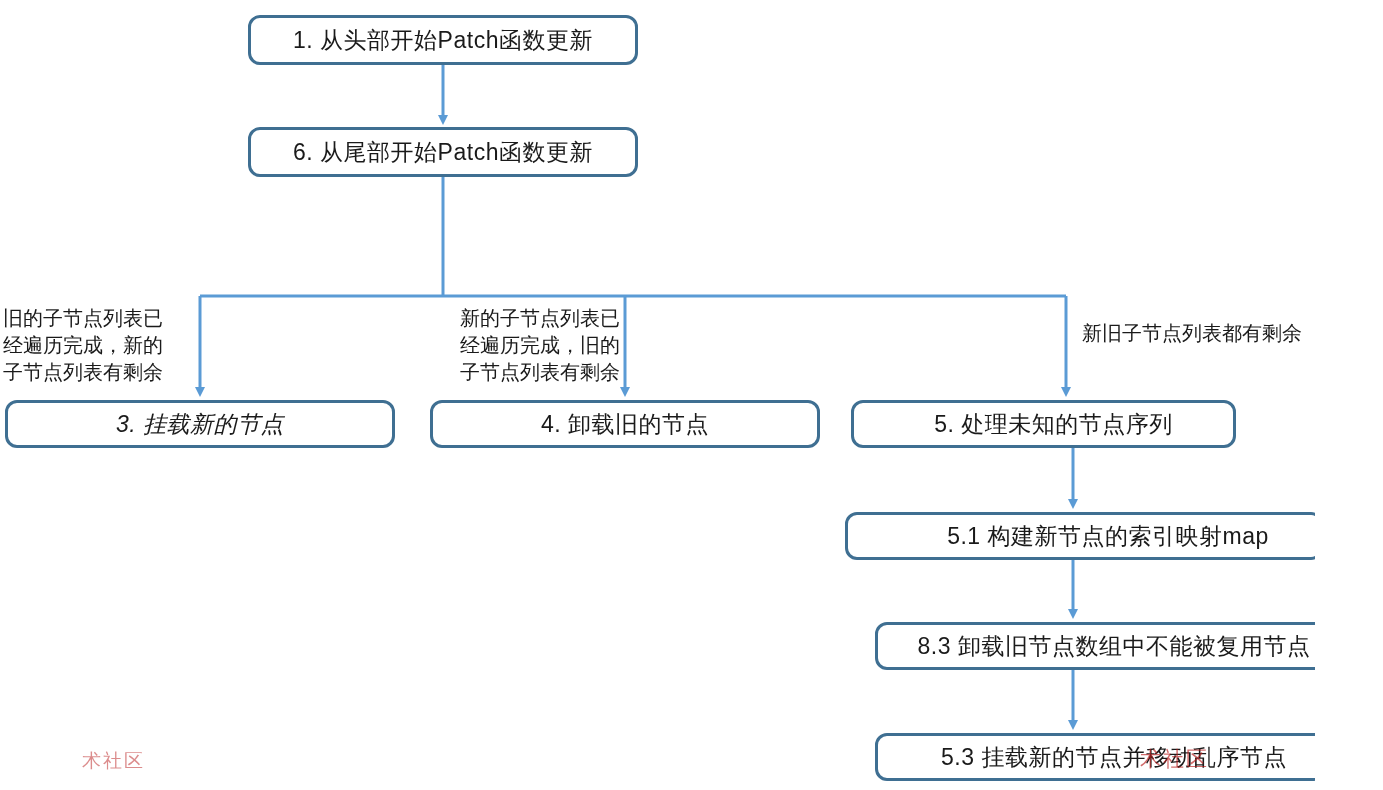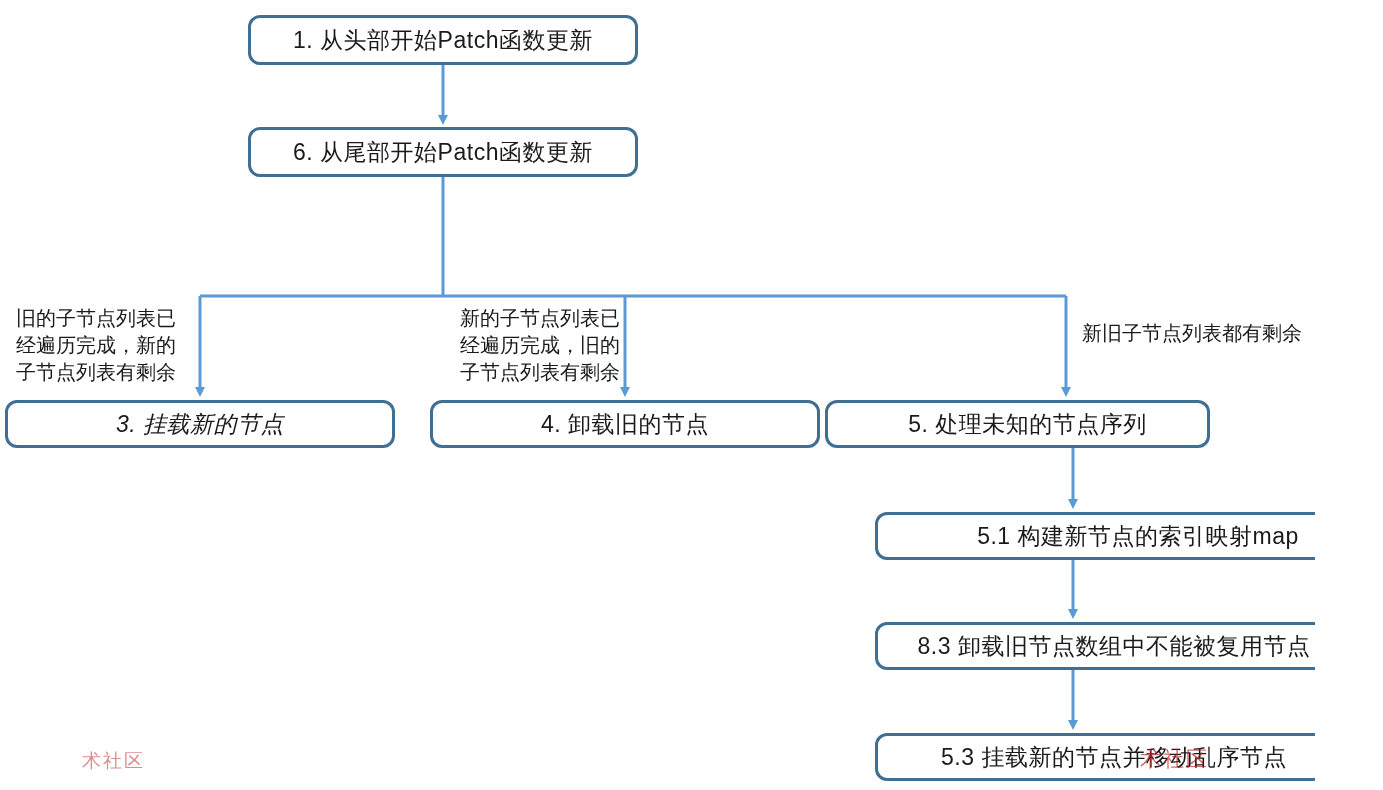--- a/index.html
+++ b/index.html
@@ -33,22 +33,22 @@
     letter-spacing: 0.5px;
     white-space: nowrap;
     z-index: 3;
   }
   .node span { display: inline-block; line-height: 1; }
 
   #node1 { left: 248px;  top: 15px;  width: 390px; height: 50px; }
   #node2 { left: 248px;  top: 127px; width: 390px; height: 50px; }
   #node3 { left: 5px;    top: 400px; width: 390px; height: 48px; font-style: italic; }
   #node4 { left: 430px;  top: 400px; width: 390px; height: 48px; }
-  #node5 { left: 825px;  top: 400px; width: 385px; height: 48px; padding-left: 20px; }
-  #node51 { left: 875px; top: 512px; width: 478px; height: 48px; padding-left: 48px; }
+  #node5 { left: 851px;  top: 400px; width: 385px; height: 48px; padding-left: 20px; }
+  #node51 { left: 845px; top: 512px; width: 478px; height: 48px; padding-left: 48px; }
   #node52 { left: 875px; top: 622px; width: 478px; height: 48px; }
   #node53 { left: 875px; top: 733px; width: 478px; height: 48px; }
 
   
   .conn-svg {
     position: absolute;
     left: 0;
     top: 0;
     width: 1383px;
     height: 790px;
@@ -58,21 +58,21 @@
 
   
   .branch-label {
     position: absolute;
     color: #1a1a1a;
     font-size: 20px;
     line-height: 1.35;
     z-index: 2;
     white-space: pre-line;
   }
-  #label-left  { left: 16px;    top: 305px; width: 190px; text-align: left; }
+  #label-left  { left: 3px;    top: 305px; width: 190px; text-align: left; }
   #label-mid   { left: 420px;  top: 305px; width: 200px; text-align: right; }
   #label-right { left: 1082px; top: 320px; width: 300px; text-align: left; }
 
   
   .watermark {
     position: absolute;
     color: #b91c1c;
     opacity: 0.65;
     font-size: 21px;
     letter-spacing: 2px;

